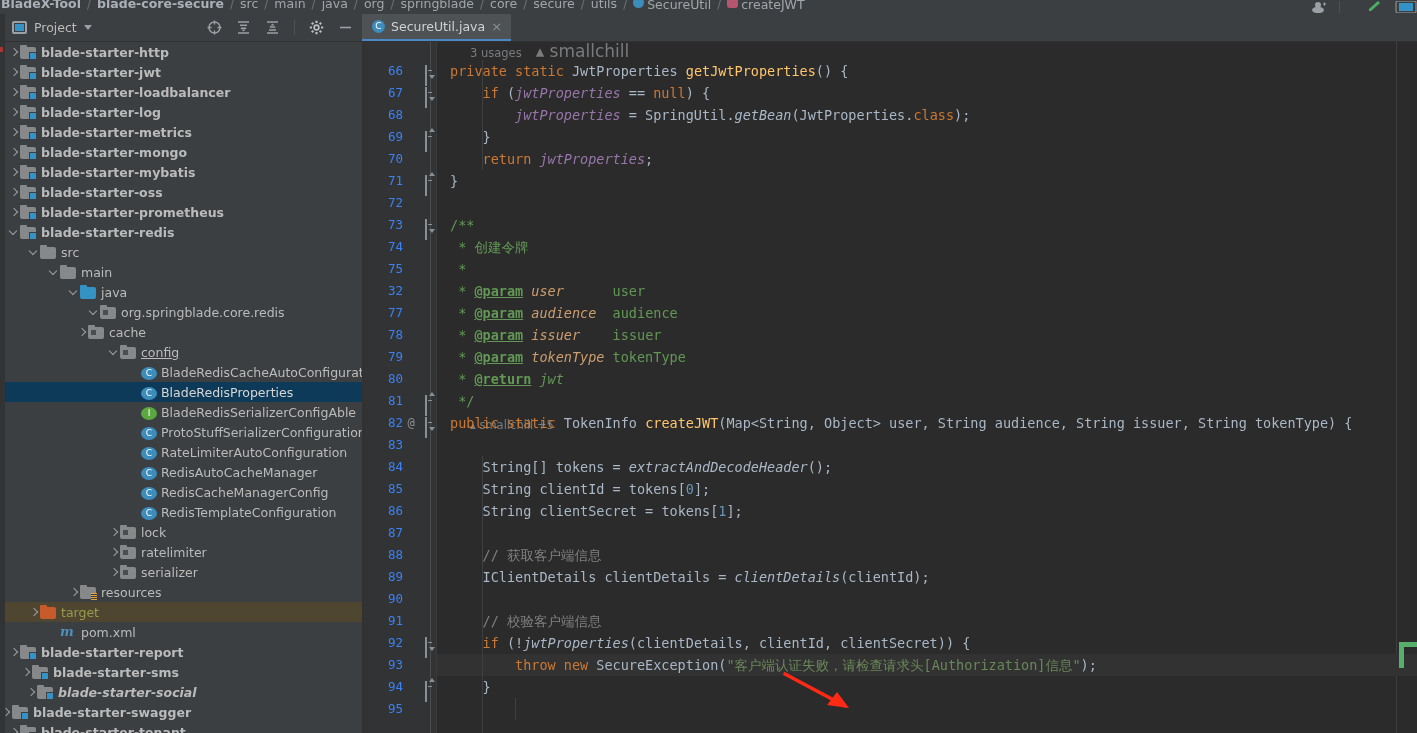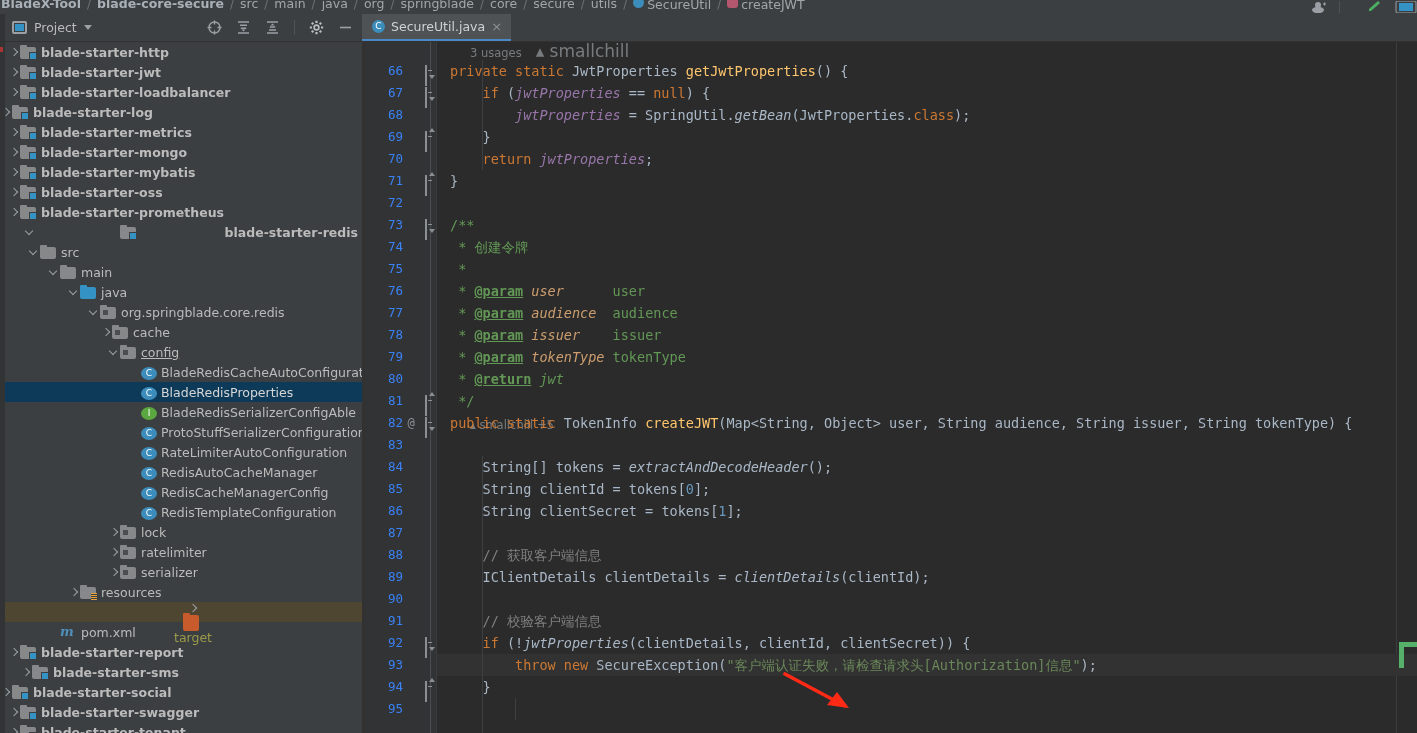--- a/index.html
+++ b/index.html
@@ -325,21 +325,21 @@
       <div class="row" style="padding-left: 8px;">
         <span class="arrow r"></span>
         <span class="ico f-mod"></span>
         <span class="lbl bold">blade-starter-jwt</span>
       </div>
       <div class="row" style="padding-left: 8px;">
         <span class="arrow r"></span>
         <span class="ico f-mod"></span>
         <span class="lbl bold">blade-starter-loadbalancer</span>
       </div>
-      <div class="row" style="">
+      <div class="row" style="padding-left: 8px;">
         <span class="arrow r"></span>
         <span class="ico f-mod"></span>
         <span class="lbl bold">blade-starter-log</span>
       </div>
       <div class="row" style="padding-left: 8px;">
         <span class="arrow r"></span>
         <span class="ico f-mod"></span>
         <span class="lbl bold">blade-starter-metrics</span>
       </div>
       <div class="row" style="padding-left: 8px;">
@@ -355,21 +355,21 @@
       <div class="row" style="padding-left: 8px;">
         <span class="arrow r"></span>
         <span class="ico f-mod"></span>
         <span class="lbl bold">blade-starter-oss</span>
       </div>
       <div class="row" style="padding-left: 8px;">
         <span class="arrow r"></span>
         <span class="ico f-mod"></span>
         <span class="lbl bold">blade-starter-prometheus</span>
       </div>
-      <div class="row" style="padding-left: 24px; justify-content: space-between;">
+      <div class="row" style="padding-left: 8px;">
         <span class="arrow d"></span>
         <span class="ico f-mod"></span>
         <span class="lbl bold">blade-starter-redis</span>
       </div>
       <div class="row" style="padding-left: 28px;">
         <span class="arrow d"></span>
         <span class="ico f-plain"></span>
         <span class="lbl ">src</span>
       </div>
       <div class="row" style="padding-left: 48px;">
@@ -380,21 +380,21 @@
       <div class="row" style="padding-left: 68px;">
         <span class="arrow d"></span>
         <span class="ico f-src"></span>
         <span class="lbl ">java</span>
       </div>
       <div class="row" style="padding-left: 88px;">
         <span class="arrow d"></span>
         <span class="ico f-pkg"></span>
         <span class="lbl ">org.springblade.core.redis</span>
       </div>
-      <div class="row" style="padding-left: 76px; margin-left: 24px;">
+      <div class="row" style="padding-left: 76px;">
         <span class="arrow r"></span>
         <span class="ico f-pkg"></span>
         <span class="lbl ">cache</span>
       </div>
       <div class="row" style="padding-left: 108px; text-decoration: underline;">
         <span class="arrow d"></span>
         <span class="ico f-pkg"></span>
         <span class="lbl ">config</span>
       </div>
       <div class="row" style="padding-left: 128px;">
@@ -450,46 +450,46 @@
       <div class="row" style="padding-left: 108px;">
         <span class="arrow r"></span>
         <span class="ico f-pkg"></span>
         <span class="lbl ">serializer</span>
       </div>
       <div class="row" style="padding-left: 68px;">
         <span class="arrow r"></span>
         <span class="ico f-res"></span>
         <span class="lbl ">resources</span>
       </div>
-      <div class="row highlighted" style="padding-left: 28px; flex-direction: column;">
+      <div class="row highlighted" style="padding-left: 28px;">
         <span class="arrow r"></span>
         <span class="ico f-target"></span>
         <span class="lbl olive">target</span>
       </div>
       <div class="row" style="padding-left: 48px;">
         <span class="arrow "></span>
         <span class="ico m-xml">m</span>
         <span class="lbl ">pom.xml</span>
       </div>
       <div class="row" style="padding-left: 8px;">
         <span class="arrow r"></span>
         <span class="ico f-mod"></span>
         <span class="lbl bold">blade-starter-report</span>
       </div>
       <div class="row" style="padding-left: 20px;">
         <span class="arrow r"></span>
         <span class="ico f-mod"></span>
         <span class="lbl bold">blade-starter-sms</span>
       </div>
-      <div class="row" style="padding-left: 0;">
+      <div class="row" style="padding-left: 25px; font-style: italic;">
         <span class="arrow r"></span>
         <span class="ico f-mod"></span>
         <span class="lbl bold">blade-starter-social</span>
       </div>
-      <div class="row" style="padding-left: 8px;">
+      <div class="row" style="">
         <span class="arrow r"></span>
         <span class="ico f-mod"></span>
         <span class="lbl bold">blade-starter-swagger</span>
       </div>
       <div class="row" style="padding-left: 8px;">
         <span class="arrow r"></span>
         <span class="ico f-mod"></span>
         <span class="lbl bold">blade-starter-tenant</span>
       </div>
     </div>
@@ -545,21 +545,21 @@
         </div>
         <div class="line" style="top: 194px;">
           <span class="lnum">74</span>
           <span class="code"> <span class="doc">* 创建令牌</span></span>
         </div>
         <div class="line" style="top: 216px;">
           <span class="lnum">75</span>
           <span class="code"> <span class="doc">*</span></span>
         </div>
         <div class="line" style="top: 238px;">
-          <span class="lnum">76</span>
+          <span class="lnum">32</span>
           <span class="code"> <span class="doc">* <span class="doct">@param</span> <span class="docp">user</span>      user</span></span>
         </div>
         <div class="line" style="top: 260px;">
           <span class="lnum">77</span>
           <span class="code"> <span class="doc">* <span class="doct">@param</span> <span class="docp">audience</span>  audience</span></span>
         </div>
         <div class="line" style="top: 282px;">
           <span class="lnum">78</span>
           <span class="code"> <span class="doc">* <span class="doct">@param</span> <span class="docp">issuer</span>    issuer</span></span>
         </div>

